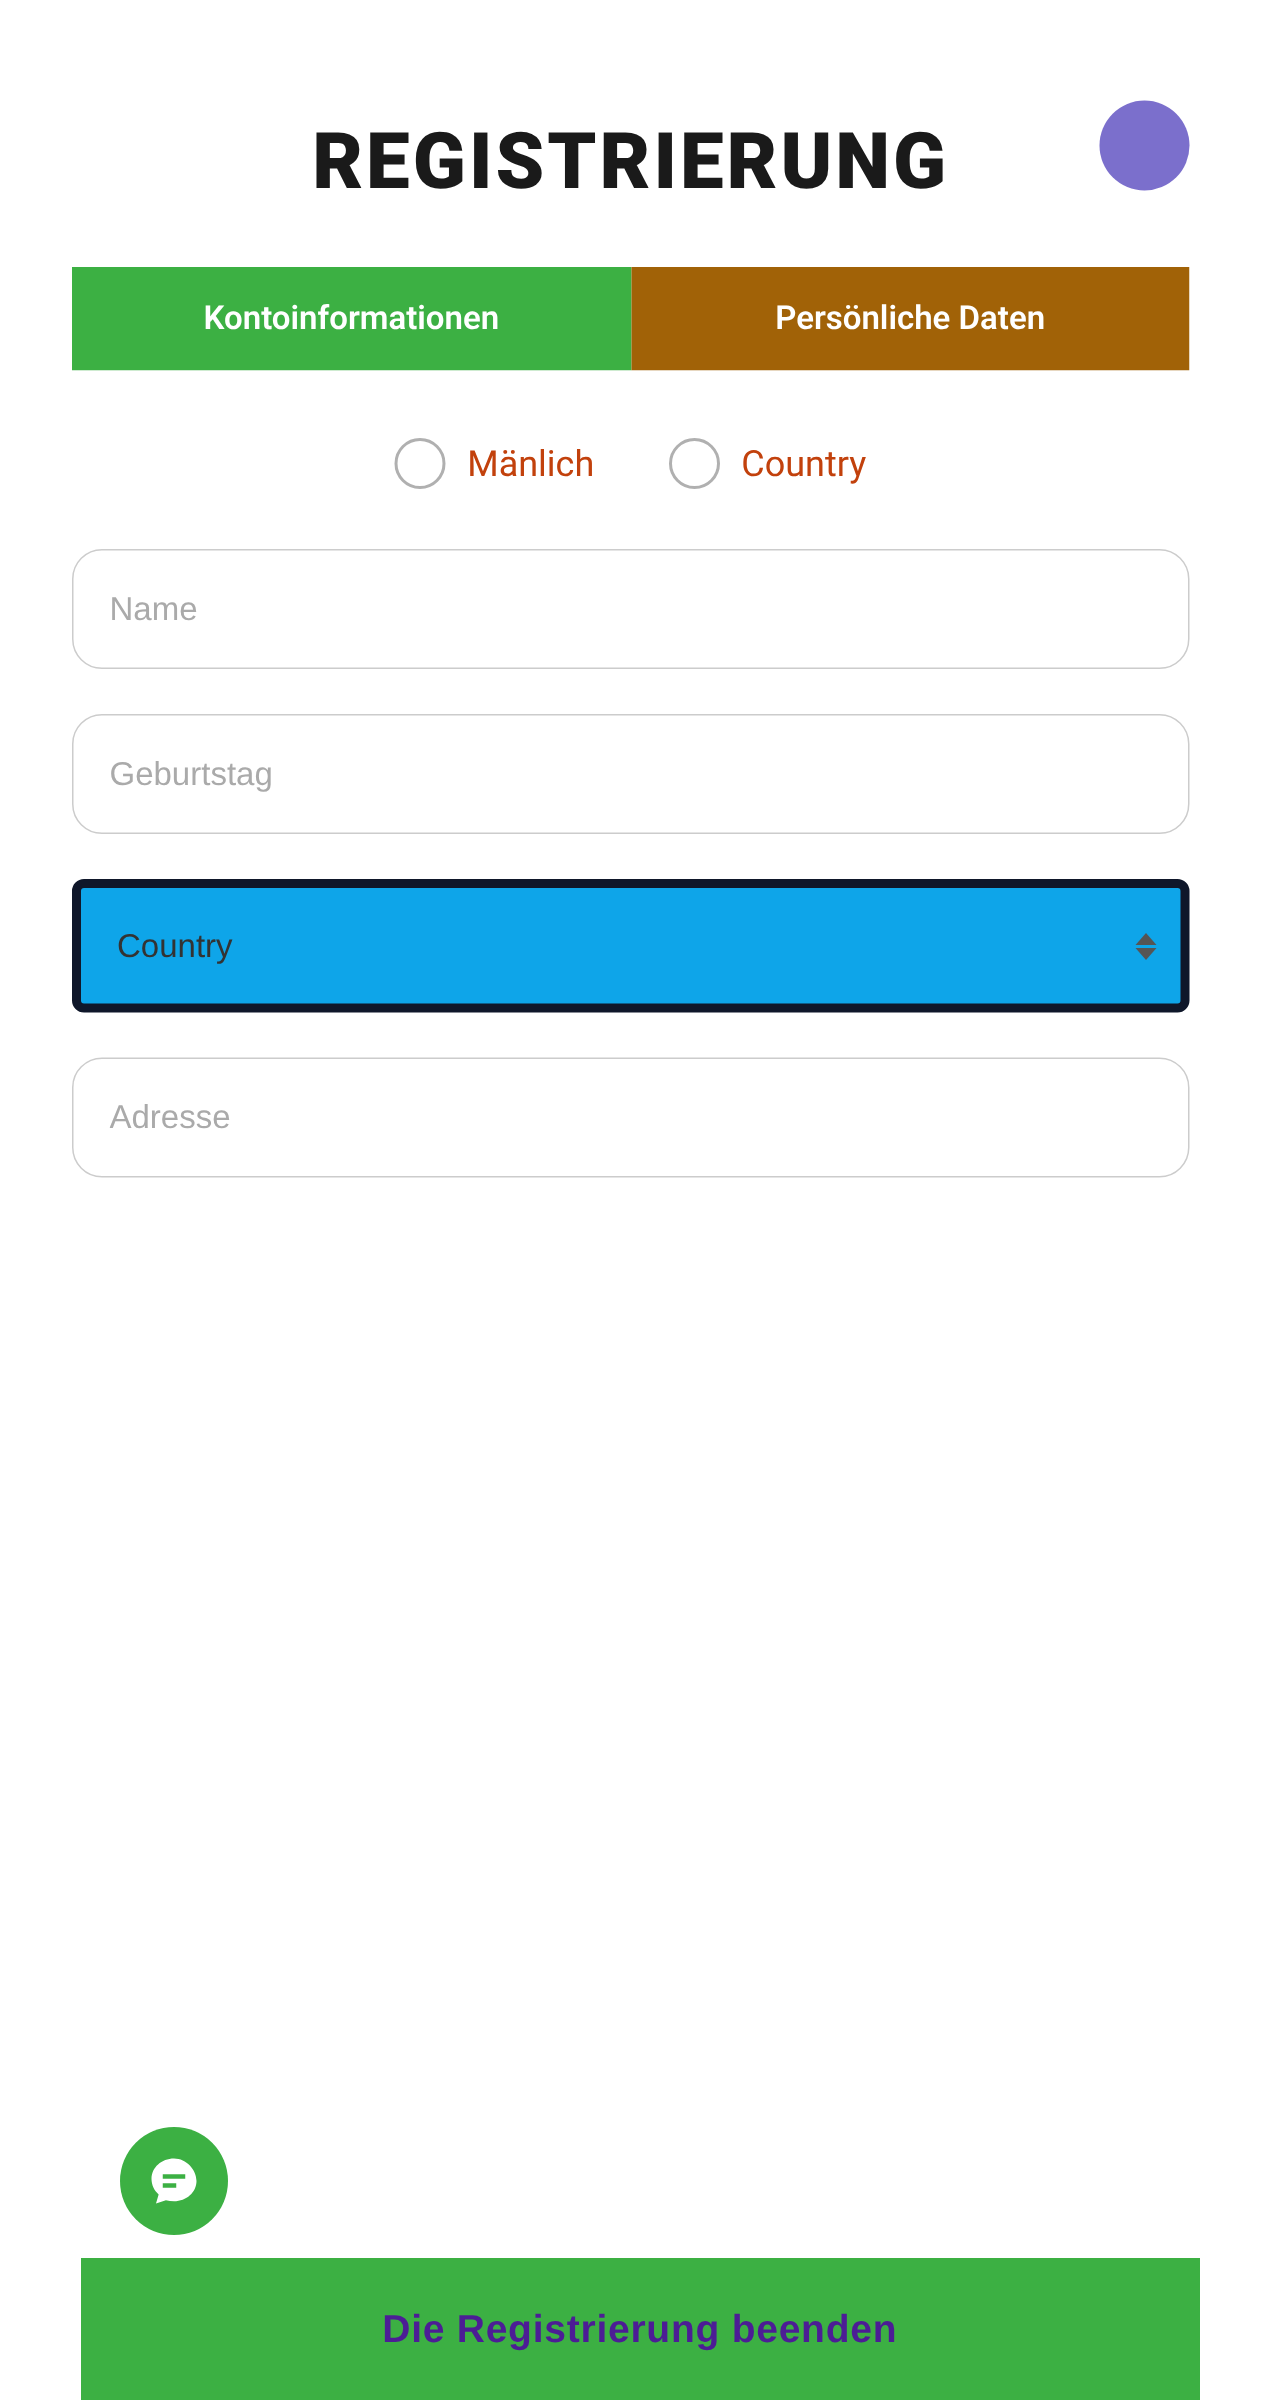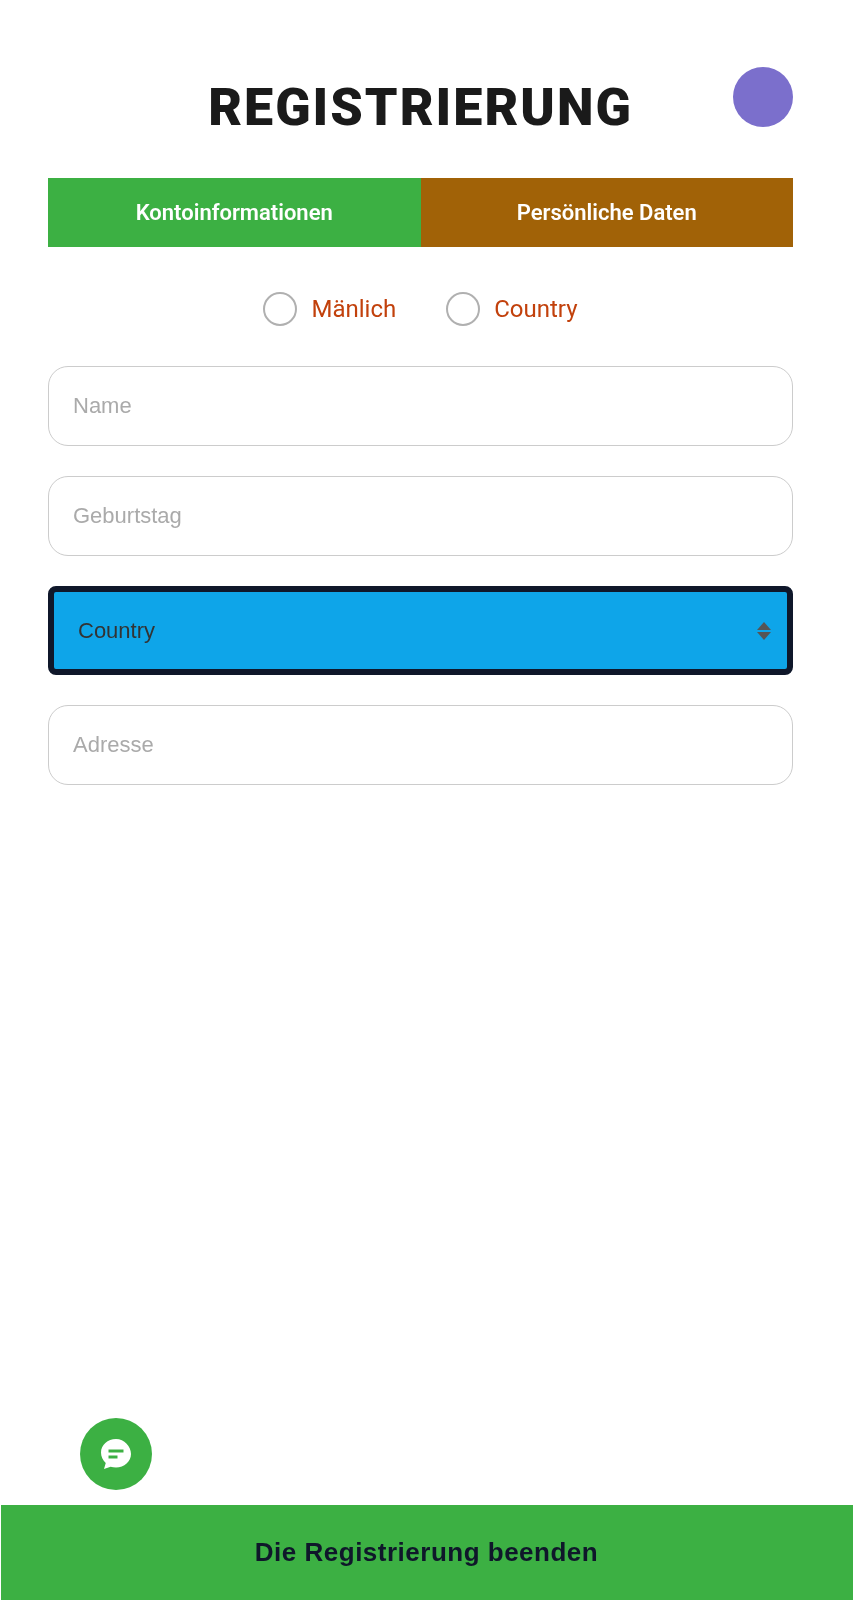--- a/index.html
+++ b/index.html
@@ -171,24 +171,24 @@
       border-left: 7px solid transparent;
       border-right: 7px solid transparent;
       border-top: 8px solid #555555;
     }
 
     .submit-button {
       position: fixed;
       bottom: 0;
       left: 50%;
       transform: translateX(-50%);
-      width: 853px;
+      width: 746px;
       padding: 32px 16px;
       background-color: #3cb043;
-      color: #0f172a;
+      color: #4c1d95;
       font-size: 26px;
       font-weight: 600;
       text-align: center;
       border: none;
       cursor: pointer;
       letter-spacing: 0.5px;
     }
 
     .chat-button {
       position: fixed;

